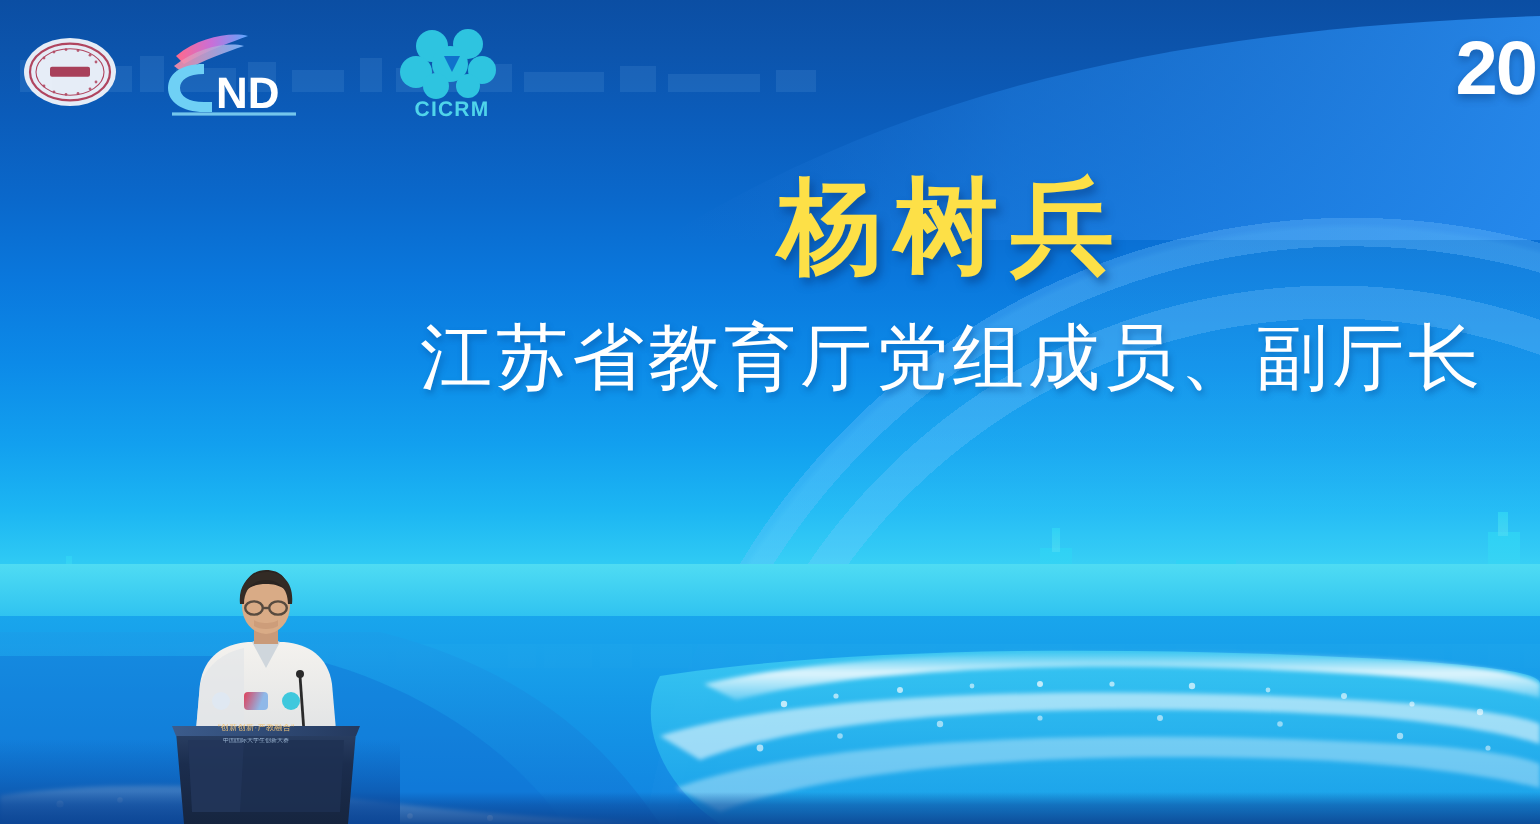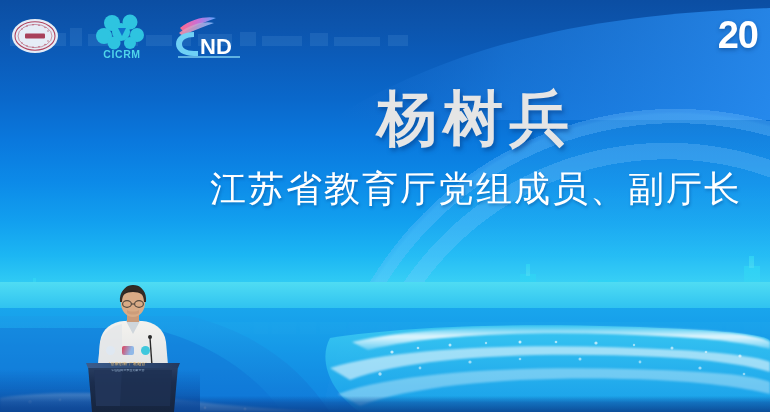--- a/index.html
+++ b/index.html
@@ -167,38 +167,38 @@
 
   .year-badge {
     position: absolute;
     right: 0;
     top: 16px;
     font-size: 38px;
     font-weight: bold;
     color: #ffffff;
     letter-spacing: -1px;
     line-height: 1;
-    padding-right: 12px;
+    padding-right: 2px;
     text-shadow: 0 2px 4px rgba(6,50,110,0.45);
     font-family: "Liberation Sans", sans-serif;
   }
 
   
   .title-block {
     position: absolute;
     right: 14px;
     top: 86px;
     width: 560px;
     text-align: center;
   }
   .speaker-name {
     font-family: "DejaVu Sans", "Liberation Sans", sans-serif;
-    font-size: 60px;
+    font-size: 52px;
     font-weight: bold;
-    color: #e5e5e5;
+    color: #fde047;
     letter-spacing: 6px;
     line-height: 1.08;
     margin: 0;
     text-shadow: 2px 3px 4px rgba(4,55,125,0.50);
   }
   .speaker-title {
     font-family: "DejaVu Sans", "Liberation Sans", sans-serif;
     font-size: 36px;
     font-weight: 500;
     color: #ffffff;
@@ -559,63 +559,63 @@
             <circle cx="17" cy="35" r=".7"></circle>
           <circle cx="23" cy="36.2" r=".7"></circle>
             <circle cx="29" cy="35.7" r=".7"></circle>
           <circle cx="35" cy="33.4" r=".7"></circle>
             <circle cx="38" cy="30" r=".7"></circle>
         </g>
       </svg>
     </div>
 
     <div class="logo">
+      <svg class="logo-cnd" viewBox="0 0 86 44">
+        <defs>
+          <linearGradient id="swooshG" x1="0" y1="0" x2="1" y2="0">
+            <stop offset="0%" stop-color="#ff6a8c"></stop>
+            <stop offset="50%" stop-color="#c86fd8"></stop>
+            <stop offset="100%" stop-color="#5ba8ff"></stop>
+          </linearGradient>
+          <linearGradient id="swooshG2" x1="0" y1="0" x2="1" y2="0">
+            <stop offset="0%" stop-color="#ff8aa4"></stop>
+            <stop offset="100%" stop-color="#7fb9ff"></stop>
+          </linearGradient>
+        </defs>
+
+        <path d="M10,14 C22,4 38,2 46,4 C38,7 26,11 14,18 Z" fill="url(#swooshG)"></path>
+        <path d="M9,19 C22,9 36,7 44,9 C35,12 24,16 13,22 Z" fill="url(#swooshG2)" opacity=".9"></path>
+
+        <path d="M24,18 C12,18 6,23 6,30 C6,37 13,42 24,42 L28,42 L28,37 L24,37 C16,37 12,34 12,30 C12,26 16,23 24,23 Z" fill="#6fd0f5"></path>
+
+        <g fill="#ffffff" font-family="Liberation Sans, sans-serif" font-size="22" font-weight="bold">
+          <text x="30" y="40">ND</text>
+        </g>
+
+        <g fill="#7fd2f2" opacity=".9">
+          <rect x="8" y="42.2" width="62" height="1.6"></rect>
+        </g>
+      </svg>
+    </div>
+
+    <div class="logo">
       <svg class="logo-cicrm" viewBox="0 0 60 52">
         <g fill="#2ec4e0">
           <circle cx="20" cy="13" r="8"></circle>
           <circle cx="38" cy="12" r="7.5"></circle>
           <circle cx="12" cy="26" r="8"></circle>
           <circle cx="45" cy="25" r="7"></circle>
           <circle cx="29" cy="22" r="9"></circle>
           <circle cx="22" cy="33" r="6.5"></circle>
           <circle cx="38" cy="33" r="6"></circle>
         </g>
         <path d="M26,18 L34,18 L30,26 Z" fill="#0b63c8" opacity=".85"></path>
         <text x="30" y="48" fill="#4fd4ea" font-family="Liberation Sans, sans-serif" font-size="10.5" font-weight="bold" text-anchor="middle" letter-spacing="0.6">CICRM</text>
       </svg>
     </div>
-
-    <div class="logo">
-      <svg class="logo-cnd" viewBox="0 0 86 44">
-        <defs>
-          <linearGradient id="swooshG" x1="0" y1="0" x2="1" y2="0">
-            <stop offset="0%" stop-color="#ff6a8c"></stop>
-            <stop offset="50%" stop-color="#c86fd8"></stop>
-            <stop offset="100%" stop-color="#5ba8ff"></stop>
-          </linearGradient>
-          <linearGradient id="swooshG2" x1="0" y1="0" x2="1" y2="0">
-            <stop offset="0%" stop-color="#ff8aa4"></stop>
-            <stop offset="100%" stop-color="#7fb9ff"></stop>
-          </linearGradient>
-        </defs>
-
-        <path d="M10,14 C22,4 38,2 46,4 C38,7 26,11 14,18 Z" fill="url(#swooshG)"></path>
-        <path d="M9,19 C22,9 36,7 44,9 C35,12 24,16 13,22 Z" fill="url(#swooshG2)" opacity=".9"></path>
-
-        <path d="M24,18 C12,18 6,23 6,30 C6,37 13,42 24,42 L28,42 L28,37 L24,37 C16,37 12,34 12,30 C12,26 16,23 24,23 Z" fill="#6fd0f5"></path>
-
-        <g fill="#ffffff" font-family="Liberation Sans, sans-serif" font-size="22" font-weight="bold">
-          <text x="30" y="40">ND</text>
-        </g>
-
-        <g fill="#7fd2f2" opacity=".9">
-          <rect x="8" y="42.2" width="62" height="1.6"></rect>
-        </g>
-      </svg>
-    </div>
   </div>
 
   <div class="year-badge">20</div>
 
   <div class="title-block">
     <div class="speaker-name">杨树兵</div>
     <div class="speaker-title">江苏省教育厅党组成员、副厅长</div>
   </div>
 
 </div>

